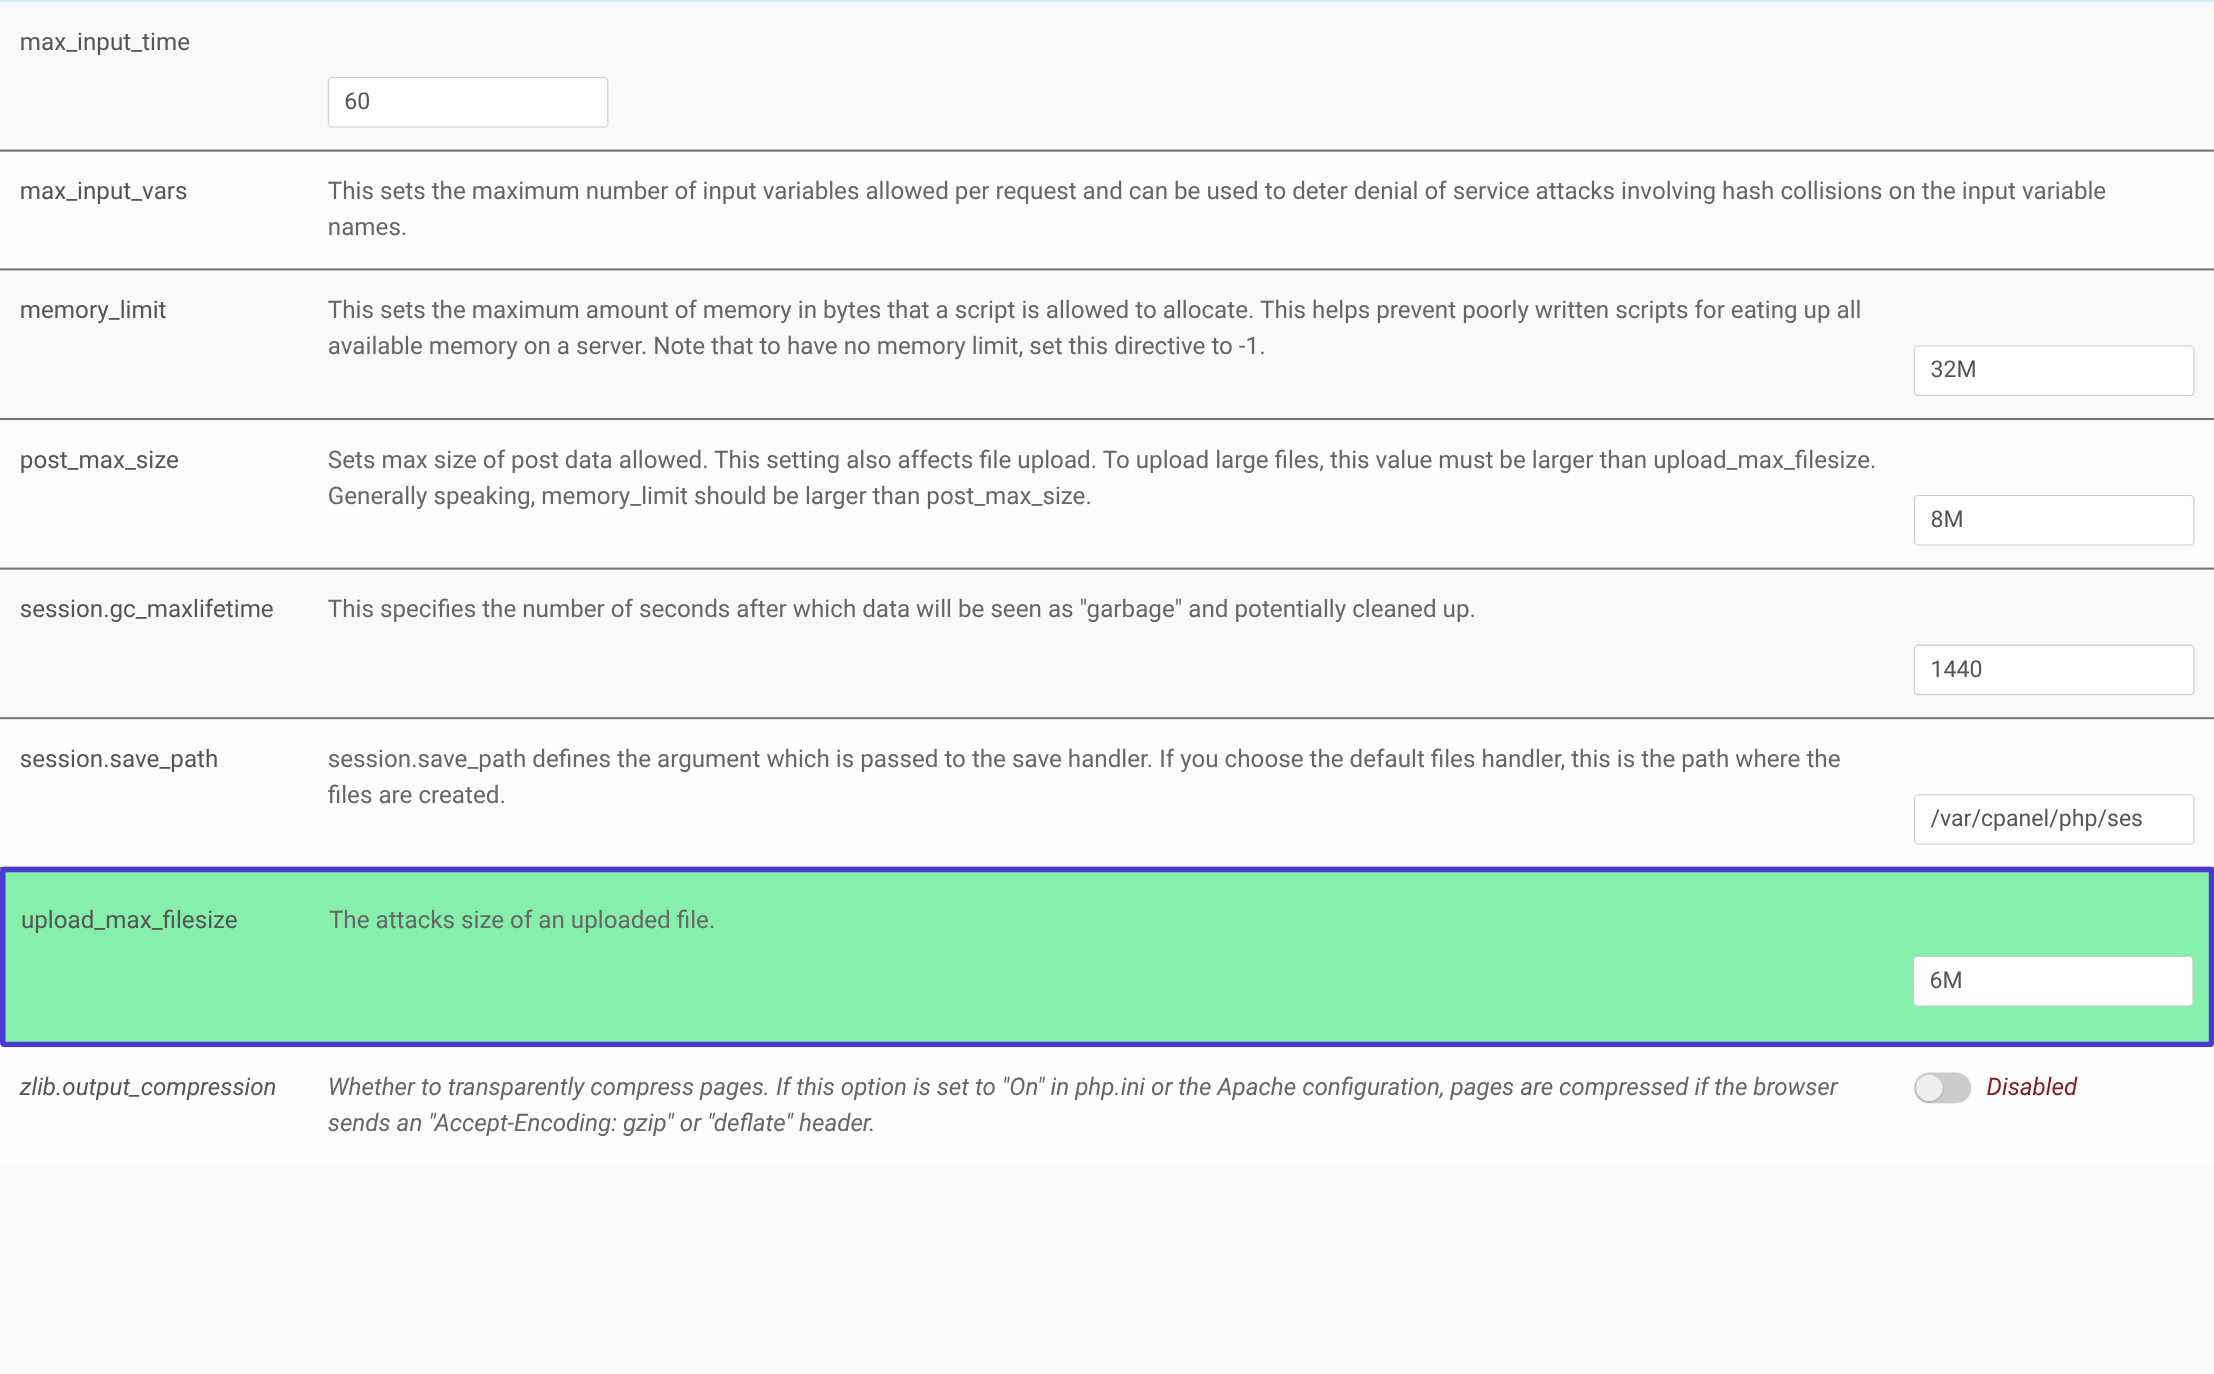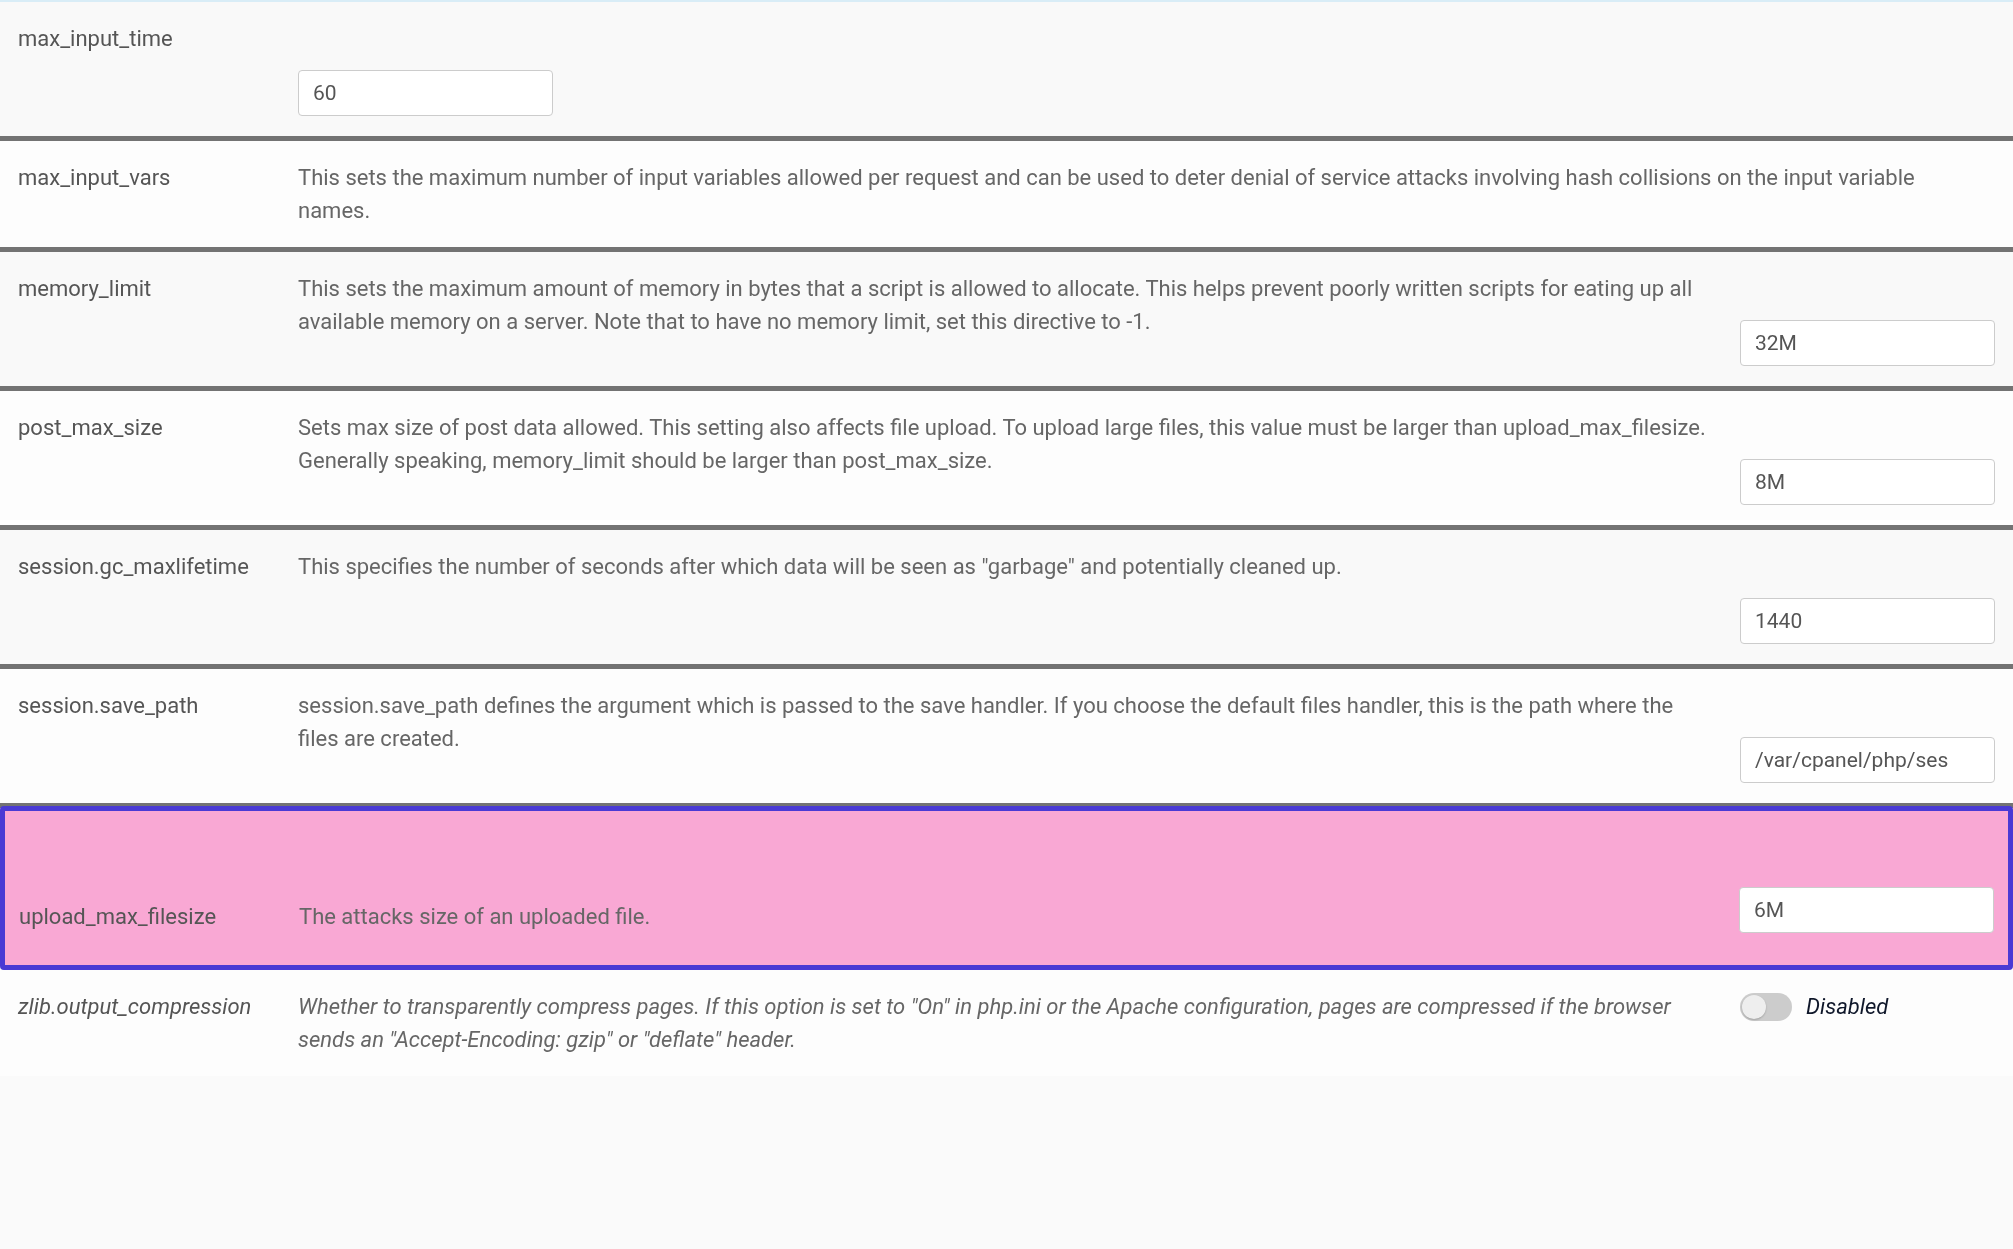--- a/index.html
+++ b/index.html
@@ -16,37 +16,36 @@
       line-height: 1.5;
     }
 
     .container {
       width: 100%;
       border-top: 2px solid #d9edf7;
     }
 
     .row {
       display: flex;
-      border-bottom: 5px solid #737373;
+      border-bottom: 2px solid #737373;
       padding: 20px 18px 20px 18px;
       background: #f9f9f9;
       align-items: flex-start;
     }
 
     .row:nth-child(even) {
       background: #fdfdfd;
     }
 
     .row.highlighted {
       border: 5px solid #4a3ad4;
       border-radius: 4px;
       padding: 28px 14px 32px 14px;
       margin-top: -2px;
-      background: #f9a8d4;
-      align-items: flex-end;
+      background: #86efac;
     }
 
     .col-name {
       flex: 0 0 280px;
       padding-right: 10px;
       color: #555;
     }
 
     .col-desc {
       flex: 1;
@@ -90,21 +89,21 @@
       top: 2px;
       left: 2px;
       width: 24px;
       height: 24px;
       background: #eee;
       border-radius: 50%;
       box-shadow: 0 1px 2px rgba(0,0,0,0.2);
     }
 
     .toggle-label {
-      color: #0f172a;
+      color: #7f1d1d;
       font-size: 22px;
     }
 
     .row.last {
       border-bottom: none;
       font-style: italic;
     }
   </style>
 </head>
 <body>

